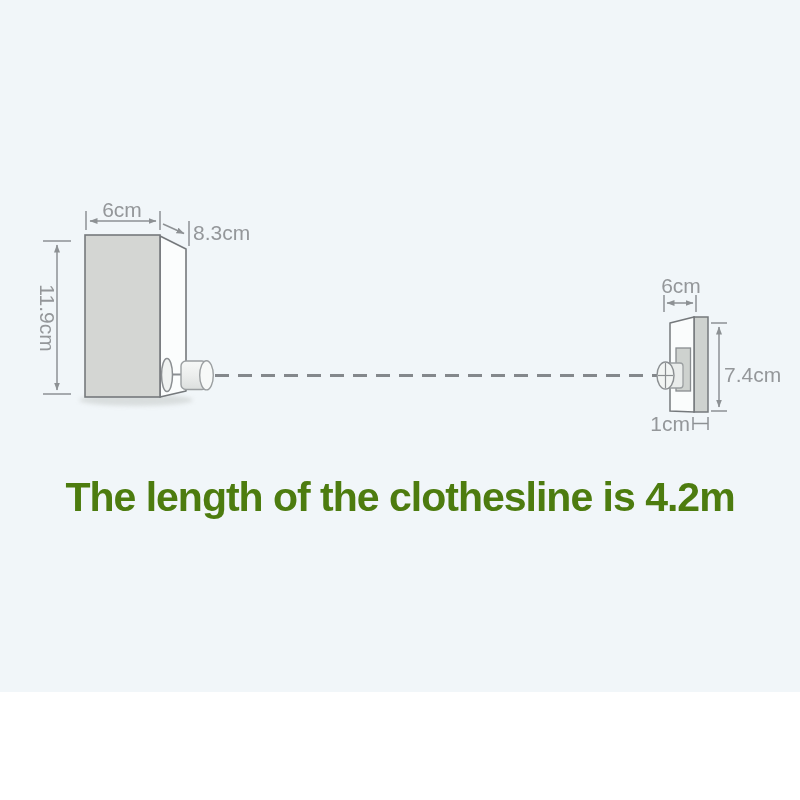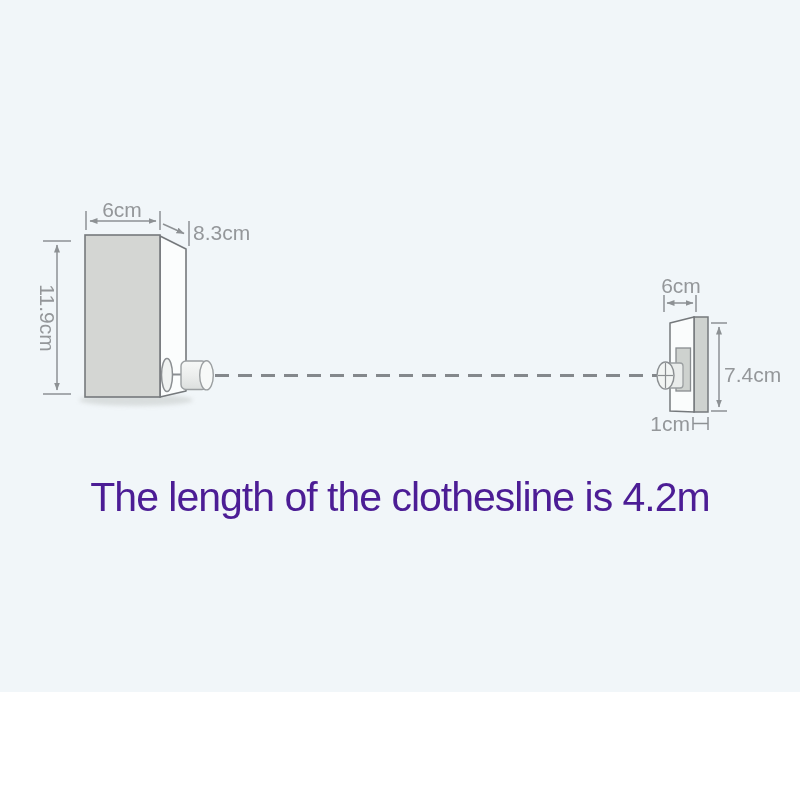--- a/index.html
+++ b/index.html
@@ -20,23 +20,23 @@
     font-size: 21px;
     fill: #94979a;
   }
   .caption {
     position: absolute;
     left: 0;
     top: 474px;
     width: 800px;
     text-align: center;
     font-size: 41px;
-    font-weight: 400;
+    font-weight: 700;
     letter-spacing: -1px;
-    color: #4c1d95;
+    color: #4d7c0f;
   }
   .watermark {
     position: absolute;
     right: 12px;
     top: 773px;
     font-size: 17px;
     letter-spacing: 1px;
     color: #e3e7ea;
   }
 </style>

